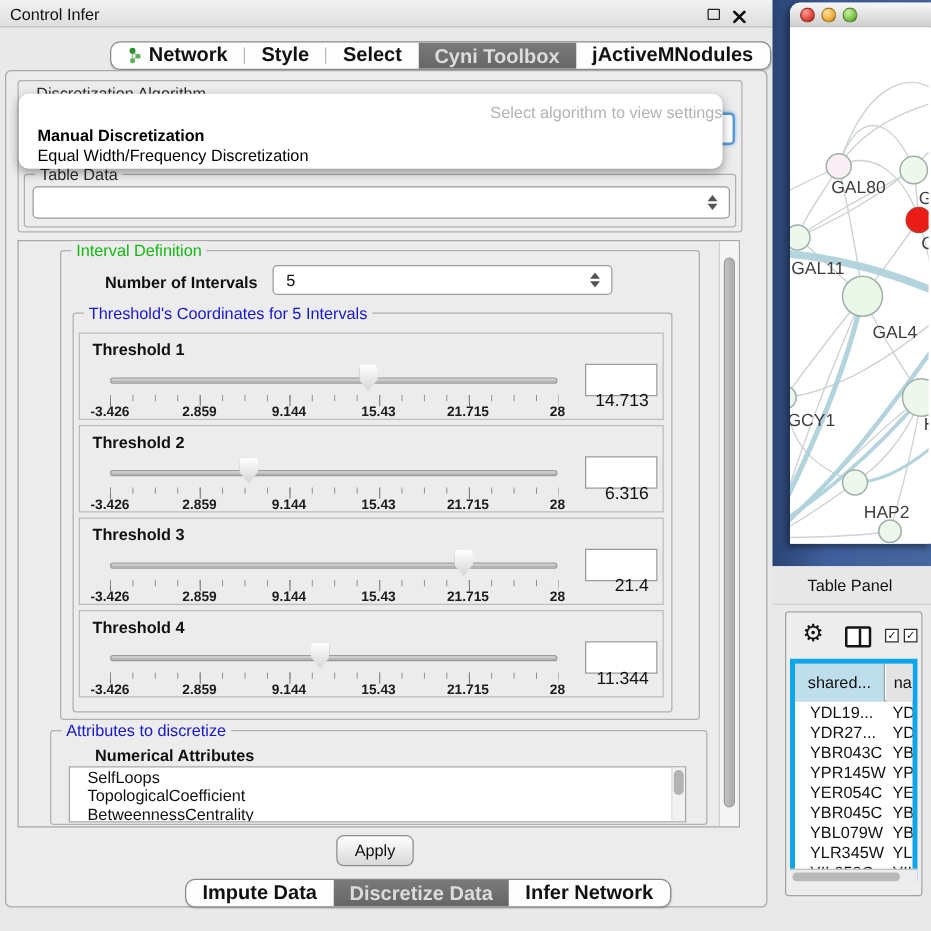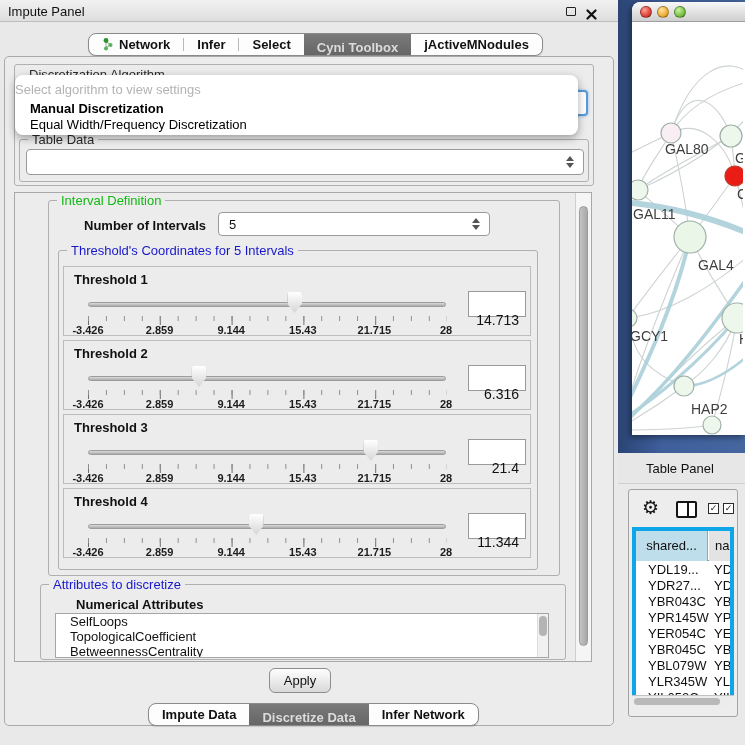--- a/index.html
+++ b/index.html
@@ -8,42 +8,42 @@
 
   
   .cp-titlebar { position:absolute; left:0; top:0; width:618px; height:22px; background:linear-gradient(#f1f1f1,#dedede); border-bottom:1px solid #bdbdbd; }
   .cp-title { position:absolute; left:8px; top:4px; font-size:13px; color:#111; }
   .float-btn { position:absolute; left:566px; top:7px; width:10px; height:9px; border:1.6px solid #222; border-radius:1px; background:transparent; }
   .close-btn { position:absolute; left:586px; top:6px; width:11px; height:11px; }
 
   .tabbar { position:absolute; display:flex; align-items:stretch; border:1px solid #8a8a8a; border-radius:8px; background:#fdfdfd; overflow:hidden; box-shadow:0 1px 1px rgba(0,0,0,.15); }
   .tabbar.top { left:88px; top:33px; height:23px; }
   .tabbar.bottom { left:148px; top:703px; height:23px; }
-  .tab { display:flex; align-items:center; gap:5px; padding:0 13px; font-size:13px; font-weight:bold; color:#111; white-space:nowrap; cursor:default; }
+  .tab { display:flex; align-items:center; gap:5px; padding:0 13px; font-size:16px; font-weight:bold; color:#111; white-space:nowrap; cursor:default; }
   .tab.sel { background:linear-gradient(#7a7a7a,#666); color:#dcdcdc;align-items:flex-end; }
   .tsep { width:1px; background:#b9b9b9; margin:4px 0; }
 
   .content-panel { position:absolute; left:4px; top:56px; width:610px; height:670px; background:#ececec; border:1px solid #a9a9a9; border-radius:5px; }
 
   .gbox { position:absolute; border:1px solid #b0b0b0; border-radius:3px; }
   .gtitle { position:absolute; top:-8px; left:8px; background:#ececec; padding:0 4px; font-size:13px; white-space:nowrap; }
   .gtitle.dark { color:#2b2b2b; }
   .gtitle.green { color:#12b912; }
   .gtitle.blue { color:#1717cc; }
 
   .combo { position:absolute; background:#fff; border:1px solid #9a9a9a; border-radius:4px; font-size:13px; color:#111; }
   .combo .ctext { position:absolute; left:10px; top:50%; transform:translateY(-50%); white-space:nowrap; }
   .spin { position:absolute; right:8px; top:50%; transform:translateY(-50%); width:9px; height:14px; }
   .spin::before, .spin::after { content:""; position:absolute; left:0; border-left:4.5px solid transparent; border-right:4.5px solid transparent; }
   .spin::before { top:1px; border-bottom:5px solid #555; }
   .spin::after { bottom:1px; border-top:5px solid #555; }
   .algo-combo { border:2px solid #5b9bd5; box-shadow:0 0 3px #7fb3e3; }
 
   .popup { position:absolute; left:15px; top:75px; width:563px; height:60px; background:#fff; border-radius:8px; box-shadow:0 3px 8px rgba(0,0,0,.35); z-index:30; }
-  .popup-ph { position:absolute; left:0; top:7px; width:100%; text-align:left; font-size:13px; color:#b3b3b3; }
+  .popup-ph { position:absolute; left:0; top:7px; width:100%; text-align:right; font-size:13px; color:#b3b3b3; }
   .popup-opt { position:absolute; left:3px; right:3px; height:16px; font-size:13px; color:#000; padding-left:12px; white-space:nowrap; }
   .popup-opt.o1 { top:26px; font-weight:bold; }
   .popup-opt.o2 { top:42px; }
 
   .scrollpane { position:absolute; left:14px; top:192px; width:578px; height:470px; background:#ececec; border:1px solid #a8a8a8; overflow:hidden; }
   .vscroll { position:absolute; left:560px; top:0; width:16px; height:468px; background:#f5f5f5; border-left:1px solid #cfcfcf; }
   .vthumb { position:absolute; left:3px; top:13px; width:9px; height:440px; background:linear-gradient(90deg,#c4c4c4,#a8a8a8); border:1px solid #9a9a9a; border-radius:5px; }
 
   .lbl { position:absolute; font-size:13px; color:#111; }
   .lbl.bold { font-weight:bold; }
@@ -97,21 +97,21 @@
   .hthumb { position:absolute; left:2px; top:2px; width:86px; height:7px; background:#b9b9b9; border-radius:3.5px; }
 
   .net-ico svg { display:block; }
 </style>
 </head>
 <body>
 
 <div class="screen">
 
   <div class="cp-titlebar">
-    <span class="cp-title">Impute Panel</span>
+    <span class="cp-title">Control Infer</span>
     <span class="float-btn"></span>
     <span class="close-btn">
       <svg width="11" height="11">
           <path d="M1.5,1.5 L9.5,9.5 M9.5,1.5 L1.5,9.5" stroke="#111" stroke-width="2.2" stroke-linecap="round"></path>
         </svg>
     </span>
   </div>
 
   <div class="tabbar top">
     <div class="tab">
@@ -120,21 +120,21 @@
           <path d="M4,4 L8,8 M4,11 L8,8 M4,4 L4,11" stroke="#9bbf9b" stroke-width="1.2" fill="none"></path>
           <circle cx="4" cy="3.5" r="2.4" fill="#2e8f2e"></circle>
             <circle cx="8.5" cy="8" r="2" fill="#59b359"></circle>
             <circle cx="4" cy="11.5" r="2" fill="#59b359"></circle>
         </svg>
       </span>
       <span>Network</span>
     </div>
     <div class="tsep"></div>
     <div class="tab">
-        <span>Infer</span>
+        <span>Style</span>
       </div>
     <div class="tsep"></div>
     <div class="tab">
         <span>Select</span>
       </div>
     <div class="tab sel">
         <span>Cyni Toolbox</span>
       </div>
     <div class="tab">
         <span>jActiveMNodules</span>

